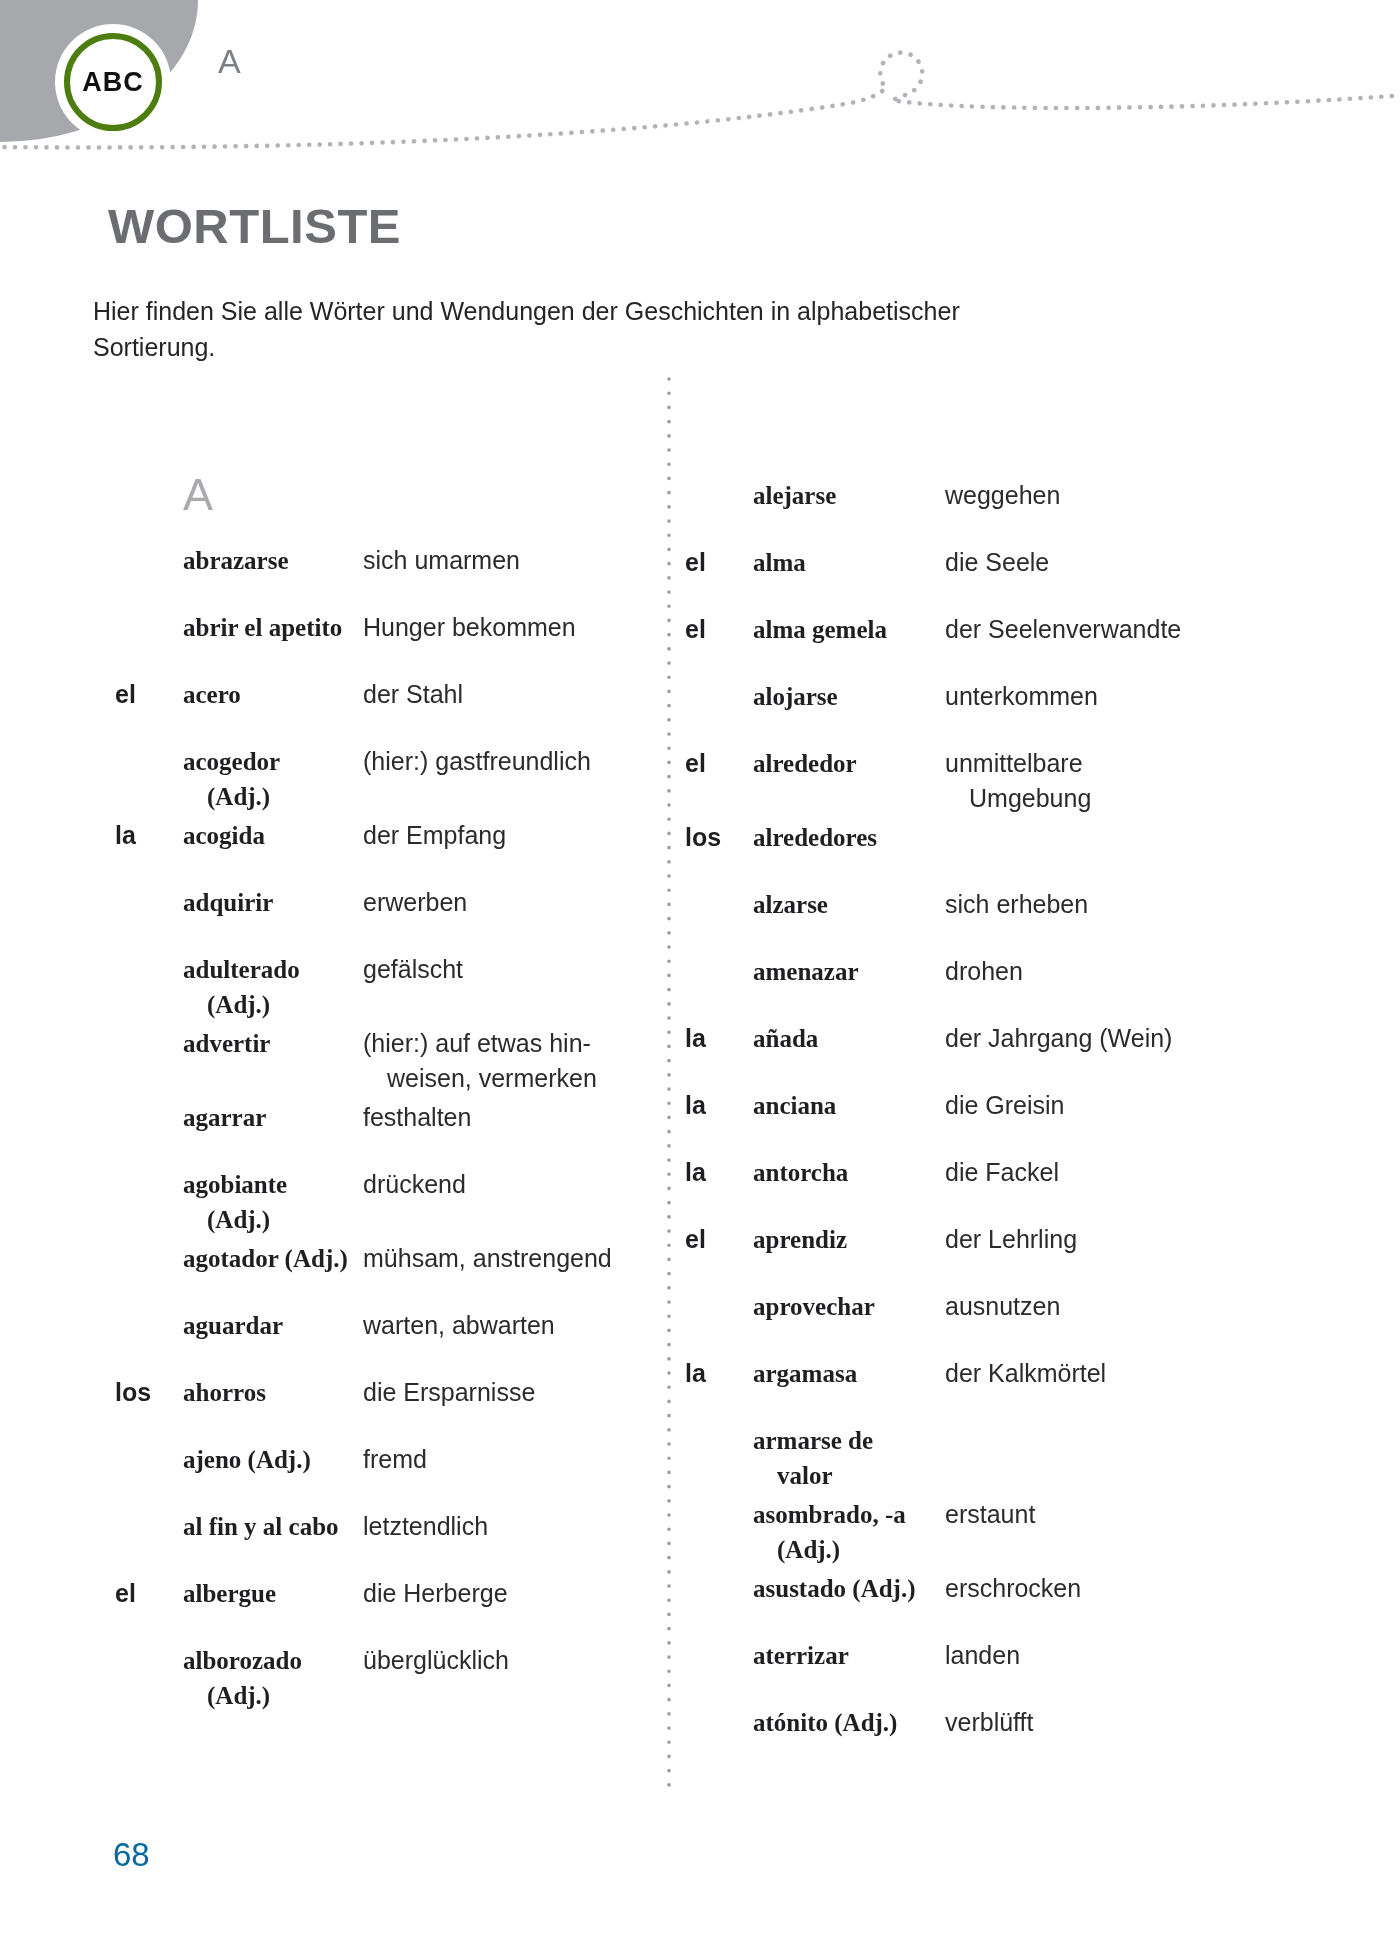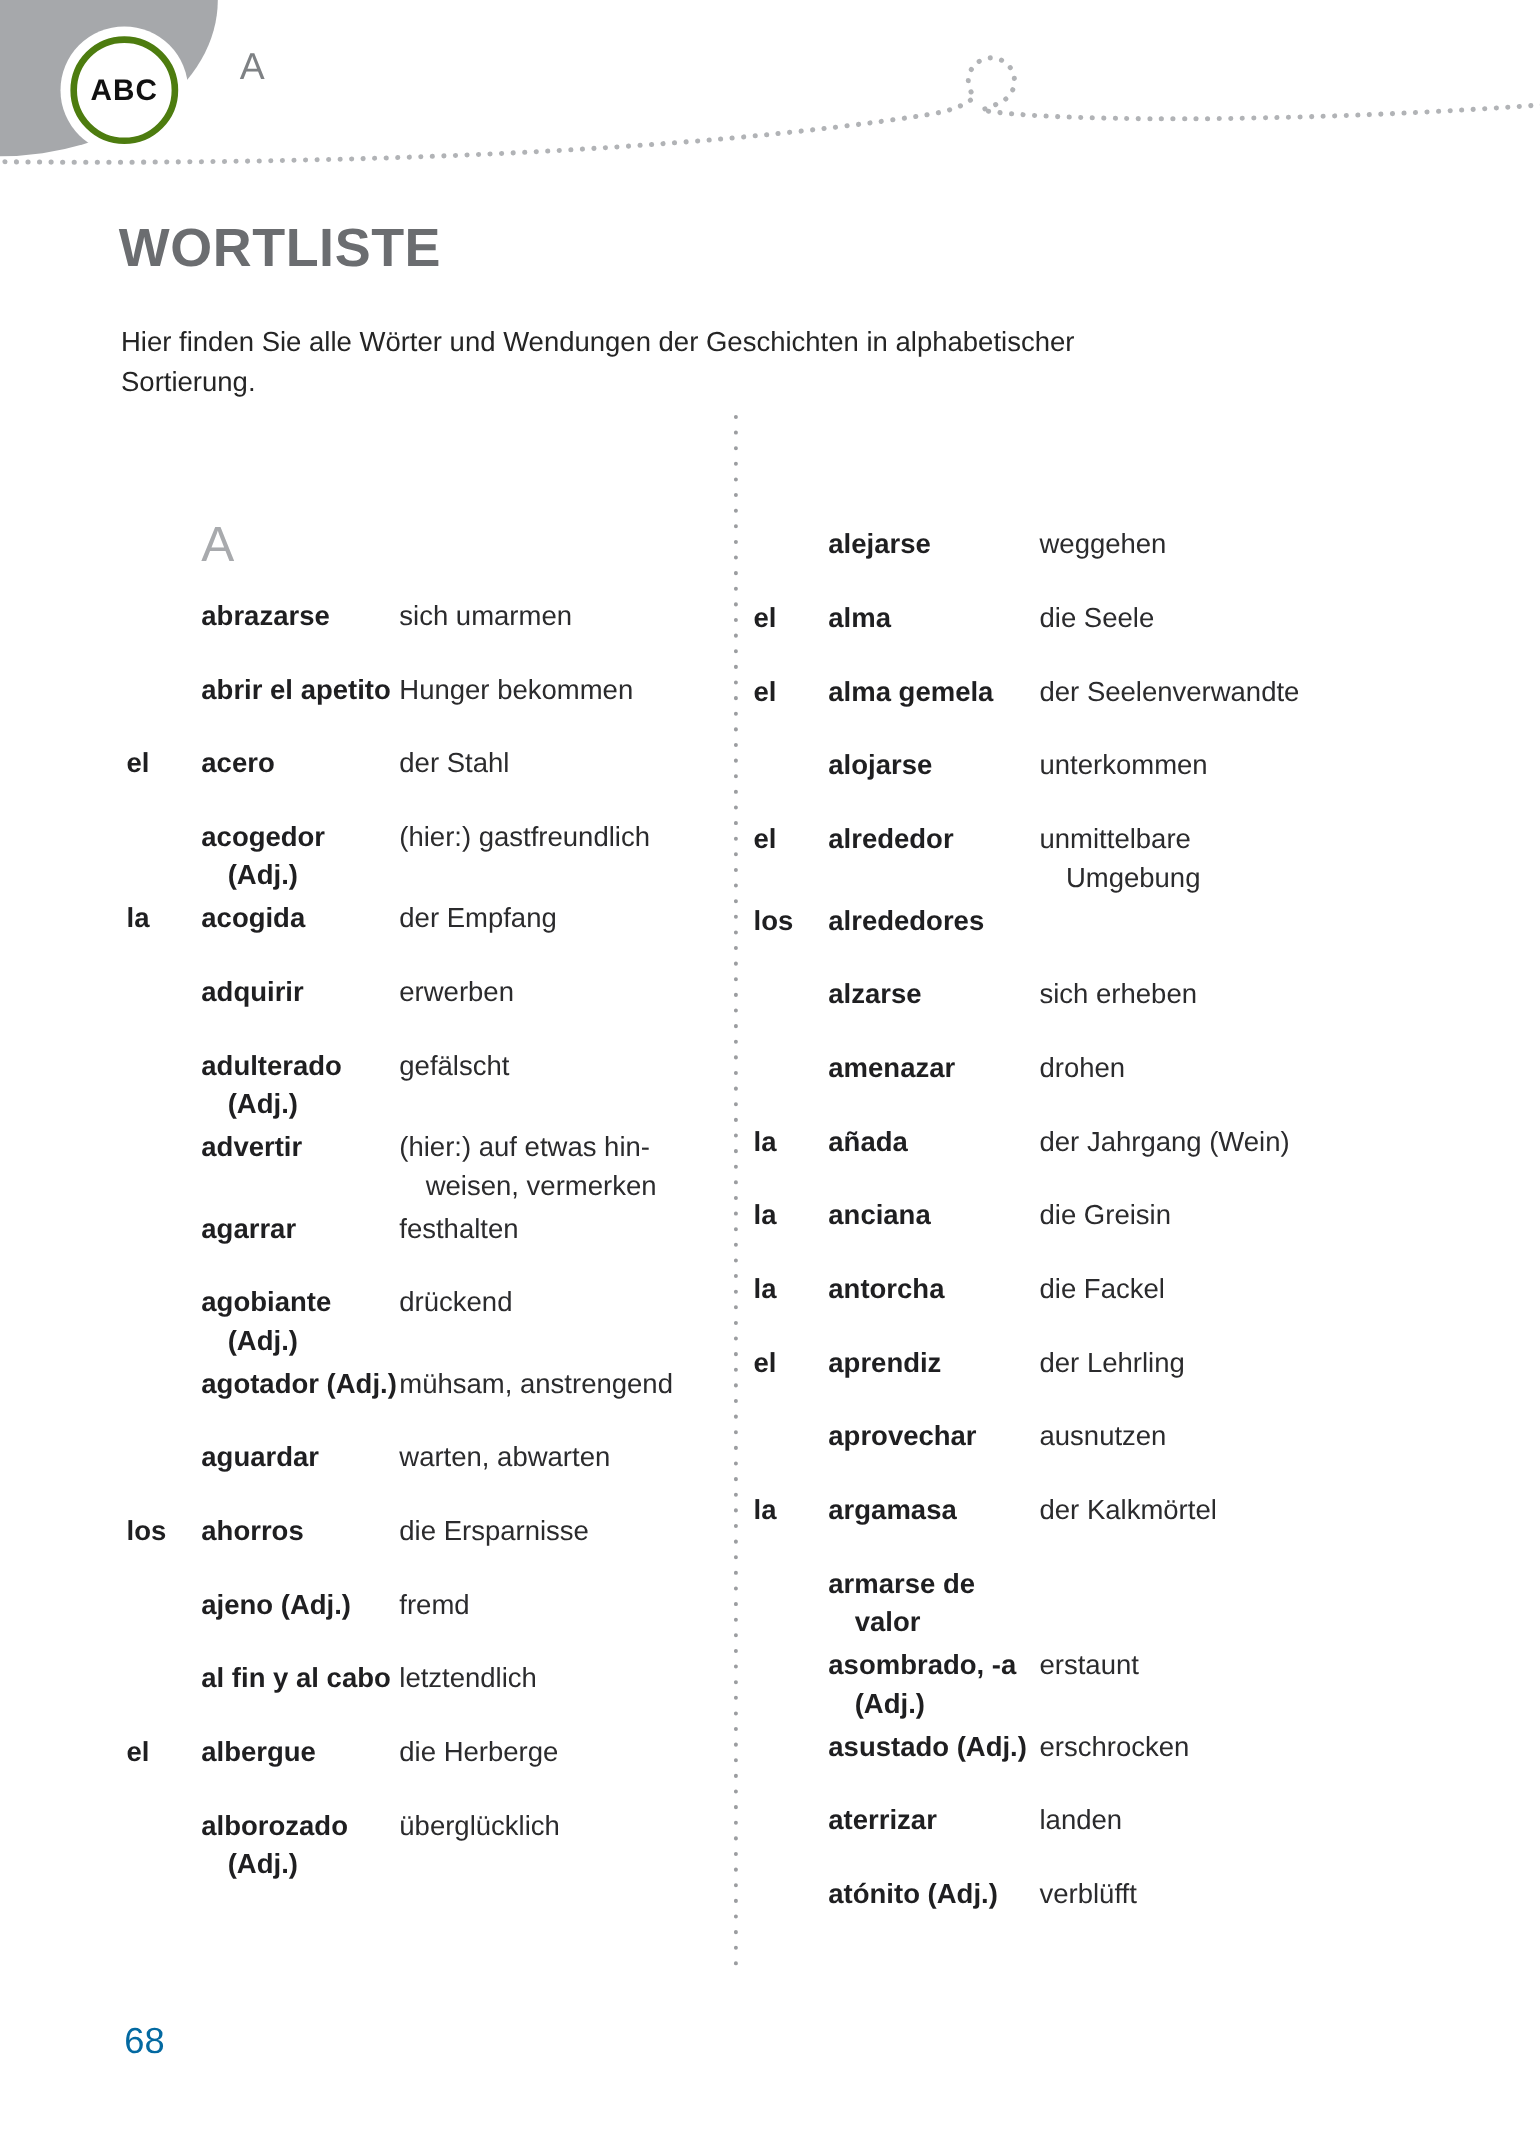--- a/index.html
+++ b/index.html
@@ -48,21 +48,21 @@
   .title{
     position:absolute;left:108px;top:200px;margin:0;
     font-size:49px;font-weight:bold;letter-spacing:.5px;
     color:var(--title,#6b6d70);
     line-height:1.1;
   }
   .subtitle{
     position:absolute;left:93px;top:293px;margin:0;
     font-size:25px;line-height:36px;color:#252525;
   }
-  .subtitle .sub-line{display:block;margin-left:17px;}
+  .subtitle .sub-line{display:block;}
   
   .divider{position:absolute;left:665px;top:376px;pointer-events:none;}
   .divider line{
     stroke:var(--divdots,#9b9da0);
     stroke-width:3.6;
     stroke-linecap:round;
     stroke-dasharray:0.1 14.1;
   }
   
   .col{position:absolute;}
@@ -78,21 +78,21 @@
     grid-template-columns:55px 179px 1fr;
     column-gap:13px;
     margin-bottom:32px;
     font-size:25px;line-height:35px;
   }
   .col-left .entry{grid-template-columns:55px 167px 1fr;}
   .entry.multi{margin-bottom:4px;}
   .article{
     font-weight:bold;color:var(--ink,#1f1f21);
   }
-  .term{font-weight:bold;color:var(--ink,#1f1f21);}
+  .term{font-weight:bold;color:var(--ink,#1f1f21);font-family:Liberation Serif, serif;}
   .translation{color:var(--deink,#2b2b2d);}
   .line{white-space:nowrap;}
   .line.cont{margin-left:24px;}
   .page-number{
     position:absolute;left:113px;top:1836px;
     font-size:33px;color:#0369a1;
   }
 </style>
 </head>
 <body>

